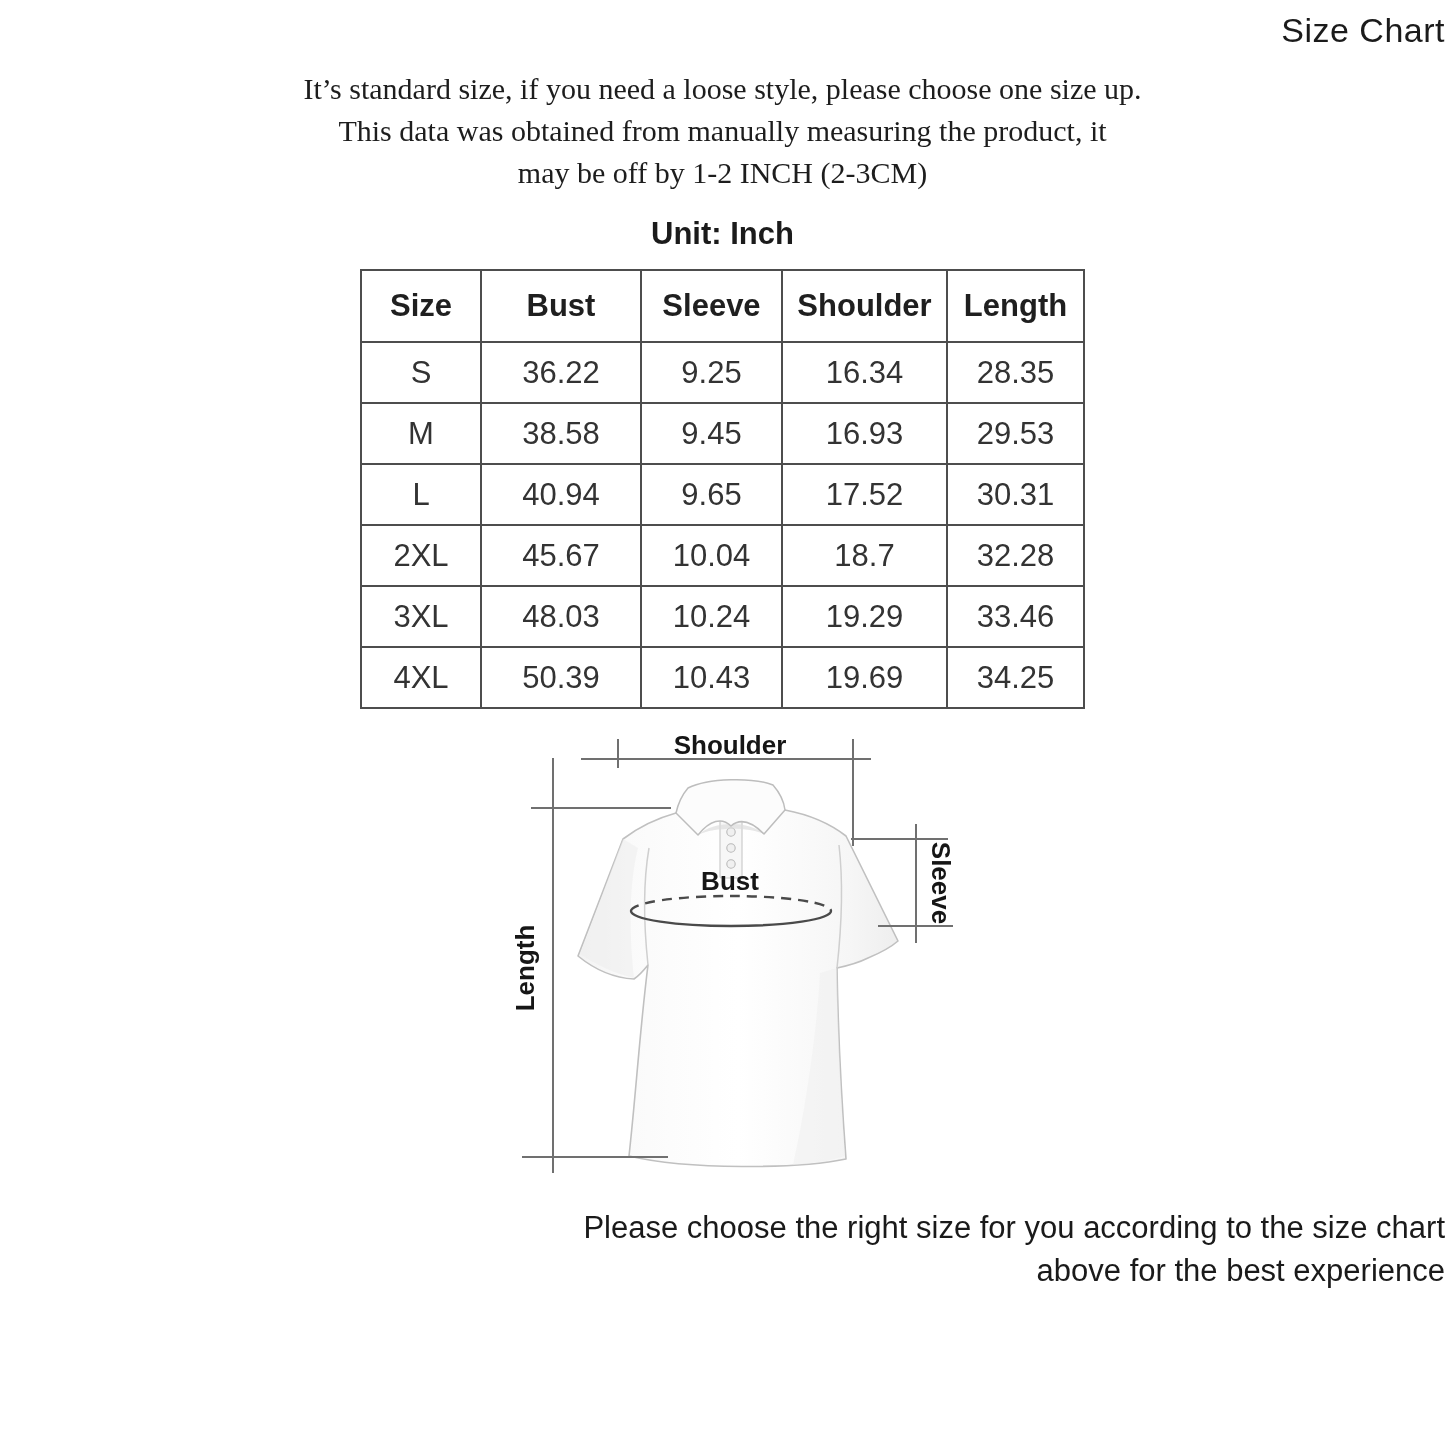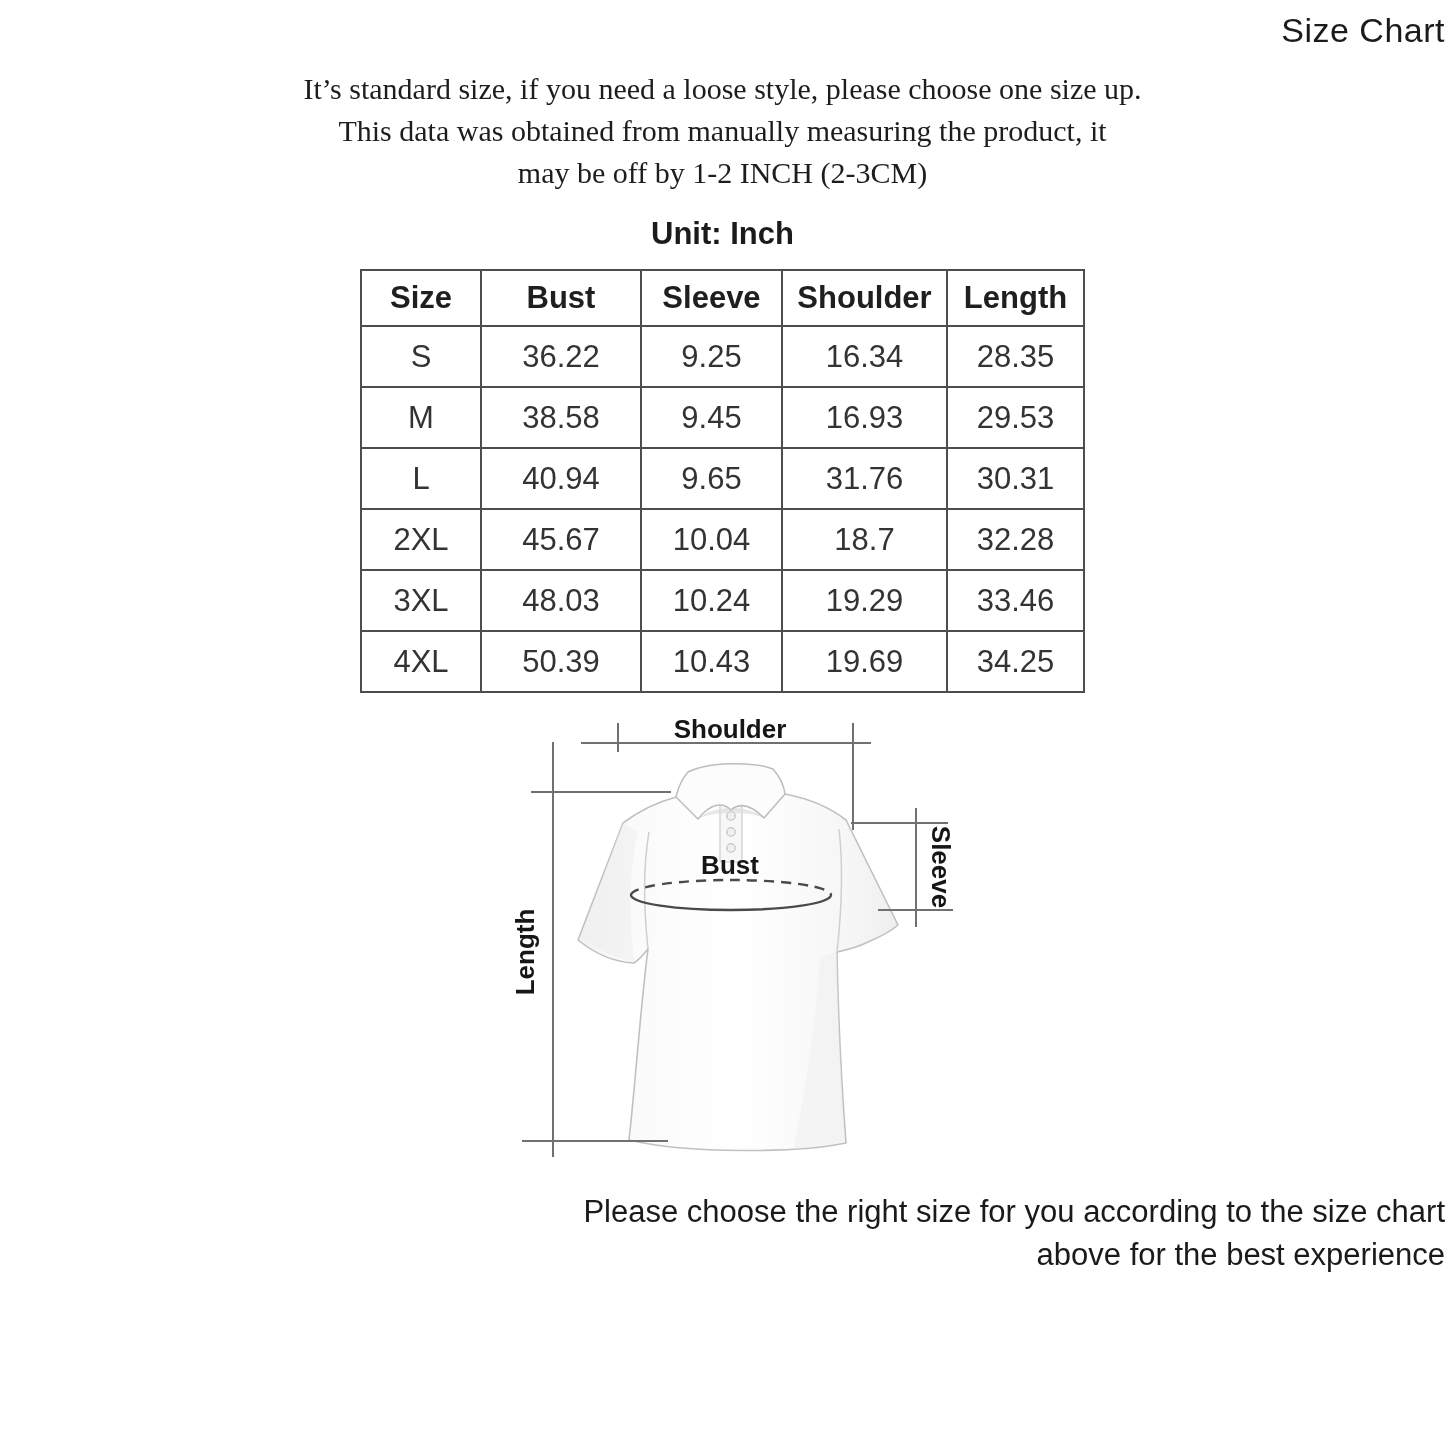--- a/index.html
+++ b/index.html
@@ -43,21 +43,21 @@
     width:723px;
     table-layout:fixed;
   }
   .size-table th, .size-table td {
     border:2px solid #4d4d4d;
     text-align:center;
     vertical-align:middle;
     overflow:hidden;
   }
   .size-table th {
-    height:56px;
+    height:72px;
     font-size:31px;
     font-weight:bold;
     color:#1f1f1f;
   }
   .size-table td {
     height:61px;
     font-size:31px;
     font-weight:normal;
     color:#333333;
   }
@@ -130,21 +130,21 @@
           <td>M</td>
           <td>38.58</td>
           <td>9.45</td>
           <td>16.93</td>
           <td>29.53</td>
         </tr>
         <tr>
           <td>L</td>
           <td>40.94</td>
           <td>9.65</td>
-          <td>31.76</td>
+          <td>17.52</td>
           <td>30.31</td>
         </tr>
         <tr>
           <td>2XL</td>
           <td>45.67</td>
           <td>10.04</td>
           <td>18.7</td>
           <td>32.28</td>
         </tr>
         <tr>

